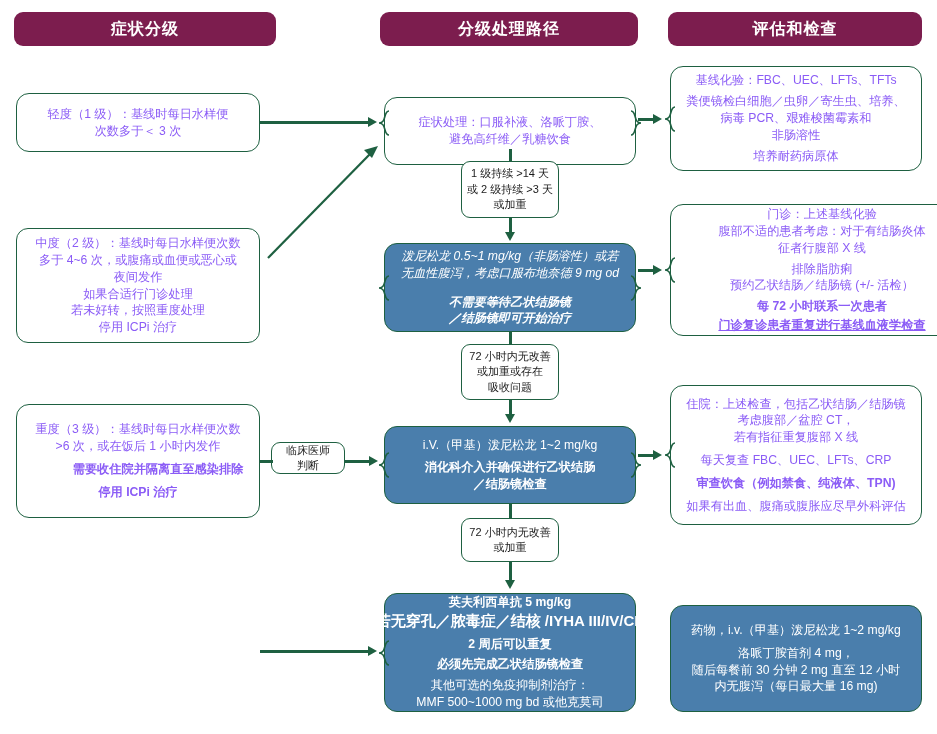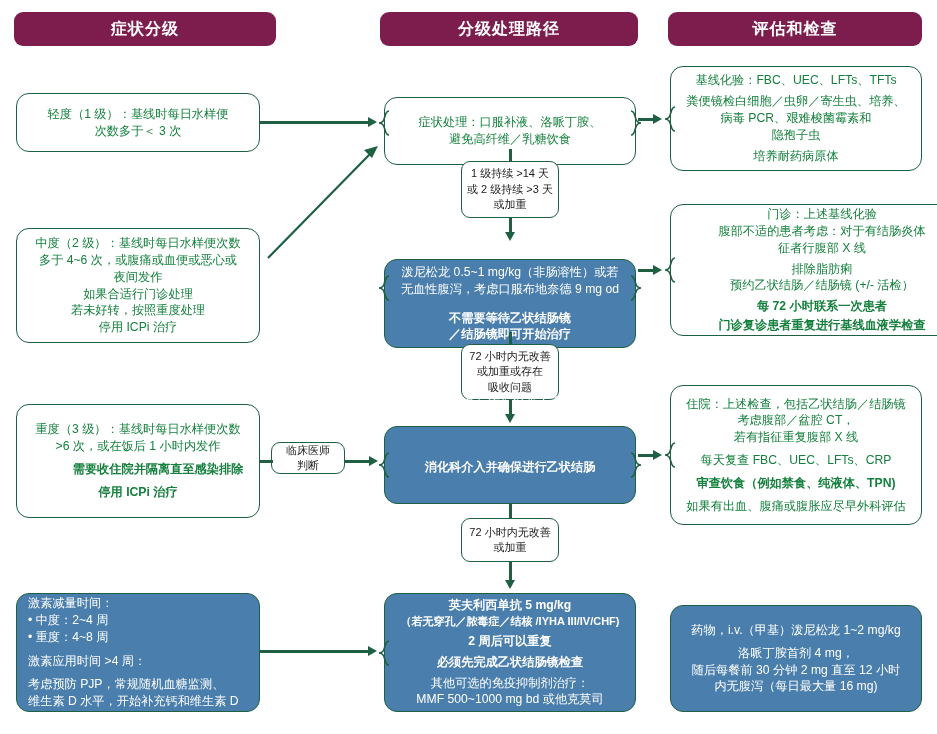--- a/index.html
+++ b/index.html
@@ -36,21 +36,21 @@
     justify-content:center;
     text-align:center;
     line-height:1.38;
     font-size:12.2px;
     padding:6px 10px;
   }
   .white{
     background:#ffffff;
     border:1.6px solid #1e6041;
     border-radius:13px;
-    color:#15803d;
+    color:#8b5cf6;
   }
   .blue{
     background:#4a7eac;
     border:1.6px solid #1e6041;
     border-radius:13px;
     color:#ffffff;
   }
   .blue .b{font-weight:bold;}
   .white .b{font-weight:bold;}
 
@@ -92,44 +92,36 @@
 
   <div class="hdr" style="left:14px;top:12px;width:262px;height:34px;">症状分级</div>
   <div class="hdr" style="left:380px;top:12px;width:258px;height:34px;">分级处理路径</div>
   <div class="hdr" style="left:668px;top:12px;width:254px;height:34px;">评估和检查</div>
 
   <div class="box white" style="left:16px;top:93px;width:244px;height:59px;">
     <div class="row">轻度（1 级）：基线时每日水样便</div>
     <div class="row">次数多于＜ 3 次</div>
   </div>
 
-  <div class="box white" style="left:16px;top:228px;width:244px;height:115px;">
+  <div class="box white" style="left:16px;top:228px;width:244px;height:115px;border-radius:12px;">
     <div class="row">中度（2 级）：基线时每日水样便次数</div>
     <div class="row">多于 4~6 次，或腹痛或血便或恶心或</div>
     <div class="row">夜间发作</div>
     <div class="row">如果合适行门诊处理</div>
     <div class="row">若未好转，按照重度处理</div>
     <div class="row">停用 ICPi 治疗</div>
   </div>
 
   <div class="box white" style="left:16px;top:404px;width:244px;height:114px;">
     <div class="row">重度（3 级）：基线时每日水样便次数</div>
     <div class="row">&gt;6 次，或在饭后 1 小时内发作</div>
     <div class="row b" style="margin-top:6px;margin-left:40px;">需要收住院并隔离直至感染排除</div>
     <div class="row b" style="margin-top:6px;">停用 ICPi 治疗</div>
   </div>
 
-  <div class="box blue" style="left:16px;top:593px;width:244px;height:119px;align-items:flex-start;padding:8px 11px;">
-    <div class="bul">激素减量时间：</div>
-    <div class="bul">• 中度：2~4 周</div>
-    <div class="bul">• 重度：4~8 周</div>
-    <div class="bul" style="margin-top:7px;">激素应用时间 &gt;4 周：</div>
-    <div class="bul" style="margin-top:7px;">考虑预防 PJP，常规随机血糖监测、</div>
-    <div class="bul">维生素 D 水平，开始补充钙和维生素 D</div>
-  </div>
 
   <div class="box white" style="left:384px;top:97px;width:252px;height:68px;">
     <div class="row">症状处理：口服补液、洛哌丁胺、</div>
     <div class="row">避免高纤维／乳糖饮食</div>
   </div>
   <div class="notch" style="left:378px;top:110px;">
     <svg width="12" height="26" viewBox="0 0 12 26">
         <path d="M11 1 C5 1 9 13 1 13 C9 13 5 25 11 25" fill="none" stroke="#1e6041" stroke-width="1.7"></path>
       </svg>
   </div>
@@ -138,21 +130,21 @@
         <path d="M1 1 C7 1 3 13 11 13 C3 13 7 25 1 25" fill="none" stroke="#1e6041" stroke-width="1.7"></path>
       </svg>
   </div>
 
   <div class="dec" style="left:461px;top:161px;width:98px;height:57px;flex-direction:column;">
     <div>1 级持续 &gt;14 天</div>
     <div>或 2 级持续 &gt;3 天</div>
     <div>或加重</div>
   </div>
 
-  <div class="box blue" style="left:384px;top:259px;width:252px;height:89px;">
+  <div class="box blue" style="left:384px;top:243px;width:252px;height:89px;font-style:italic;">
     <div class="row">泼尼松龙 0.5~1 mg/kg（非肠溶性）或若</div>
     <div class="row">无血性腹泻，考虑口服布地奈德 9 mg od</div>
     <div class="row b" style="margin-top:12px;">不需要等待乙状结肠镜</div>
     <div class="row b">／结肠镜即可开始治疗</div>
   </div>
   <div class="notch" style="left:378px;top:275px;">
     <svg width="12" height="26" viewBox="0 0 12 26">
         <path d="M11 1 C5 1 9 13 1 13 C9 13 5 25 11 25" fill="none" stroke="#1e6041" stroke-width="1.7"></path>
       </svg>
   </div>
@@ -161,21 +153,21 @@
         <path d="M1 1 C7 1 3 13 11 13 C3 13 7 25 1 25" fill="none" stroke="#1e6041" stroke-width="1.7"></path>
       </svg>
   </div>
 
   <div class="dec" style="left:461px;top:344px;width:98px;height:56px;flex-direction:column;">
     <div>72 小时内无改善</div>
     <div>或加重或存在</div>
     <div>吸收问题</div>
   </div>
 
-  <div class="box blue" style="left:384px;top:426px;width:252px;height:78px;gap:44px;">
+  <div class="box blue" style="left:384px;top:426px;width:252px;height:78px;">
     <div class="row">i.V.（甲基）泼尼松龙 1~2 mg/kg</div>
     <div class="row b" style="margin-top:5px;">消化科介入并确保进行乙状结肠</div>
     <div class="row b">／结肠镜检查</div>
   </div>
   <div class="notch" style="left:378px;top:452px;">
     <svg width="12" height="26" viewBox="0 0 12 26">
         <path d="M11 1 C5 1 9 13 1 13 C9 13 5 25 11 25" fill="none" stroke="#1e6041" stroke-width="1.7"></path>
       </svg>
   </div>
   <div class="notch" style="left:630px;top:452px;">
@@ -184,58 +176,58 @@
       </svg>
   </div>
 
   <div class="dec" style="left:461px;top:518px;width:98px;height:44px;flex-direction:column;">
     <div>72 小时内无改善</div>
     <div>或加重</div>
   </div>
 
   <div class="box blue" style="left:384px;top:593px;width:252px;height:119px;">
     <div class="row b">英夫利西单抗 5 mg/kg</div>
-    <div class="row b" style="font-size:11px;">（若无穿孔／脓毒症／结核 /IYHA III/IV/CHF)</div>
+    <div class="row b" style="font-size:15px;">（若无穿孔／脓毒症／结核 /IYHA III/IV/CHF)</div>
     <div class="row b" style="margin-top:4px;">2 周后可以重复</div>
     <div class="row b" style="margin-top:4px;">必须先完成乙状结肠镜检查</div>
     <div class="row" style="margin-top:4px;">其他可选的免疫抑制剂治疗：</div>
     <div class="row">MMF 500~1000 mg bd 或他克莫司</div>
   </div>
   <div class="notch" style="left:378px;top:640px;">
     <svg width="12" height="26" viewBox="0 0 12 26">
         <path d="M11 1 C5 1 9 13 1 13 C9 13 5 25 11 25" fill="none" stroke="#1e6041" stroke-width="1.7"></path>
       </svg>
   </div>
 
   <div class="dec" style="left:271px;top:442px;width:74px;height:32px;flex-direction:column;">
     <div>临床医师</div>
     <div>判断</div>
   </div>
 
   <div class="box white" style="left:670px;top:66px;width:252px;height:105px;">
     <div class="row">基线化验：FBC、UEC、LFTs、TFTs</div>
     <div class="row" style="margin-top:4px;">粪便镜检白细胞／虫卵／寄生虫、培养、</div>
     <div class="row">病毒 PCR、艰难梭菌霉素和</div>
-    <div class="row">隐孢子虫</div>
+    <div class="row">非肠溶性</div>
     <div class="row" style="margin-top:4px;">培养耐药病原体</div>
   </div>
   <div class="notch" style="left:664px;top:106px;">
     <svg width="12" height="26" viewBox="0 0 12 26">
         <path d="M11 1 C5 1 9 13 1 13 C9 13 5 25 11 25" fill="none" stroke="#1e6041" stroke-width="1.7"></path>
       </svg>
   </div>
 
   <div class="box white" style="left:670px;top:204px;width:304px;height:132px;">
     <div class="row">门诊：上述基线化验</div>
     <div class="row">腹部不适的患者考虑：对于有结肠炎体</div>
     <div class="row">征者行腹部 X 线</div>
     <div class="row" style="margin-top:4px;">排除脂肪痢</div>
     <div class="row">预约乙状结肠／结肠镜 (+/- 活检）</div>
     <div class="row b" style="margin-top:4px;">每 72 小时联系一次患者</div>
-    <div class="row b" style="margin-top:2px;">门诊复诊患者重复进行基线血液学检查</div>
+    <div class="row b" style="margin-top:2px;text-decoration:underline;">门诊复诊患者重复进行基线血液学检查</div>
   </div>
   <div class="notch" style="left:664px;top:257px;">
     <svg width="12" height="26" viewBox="0 0 12 26">
         <path d="M11 1 C5 1 9 13 1 13 C9 13 5 25 11 25" fill="none" stroke="#1e6041" stroke-width="1.7"></path>
       </svg>
   </div>
 
   <div class="box white" style="left:670px;top:385px;width:252px;height:140px;">
     <div class="row">住院：上述检查，包括乙状结肠／结肠镜</div>
     <div class="row">考虑腹部／盆腔 CT，</div>

